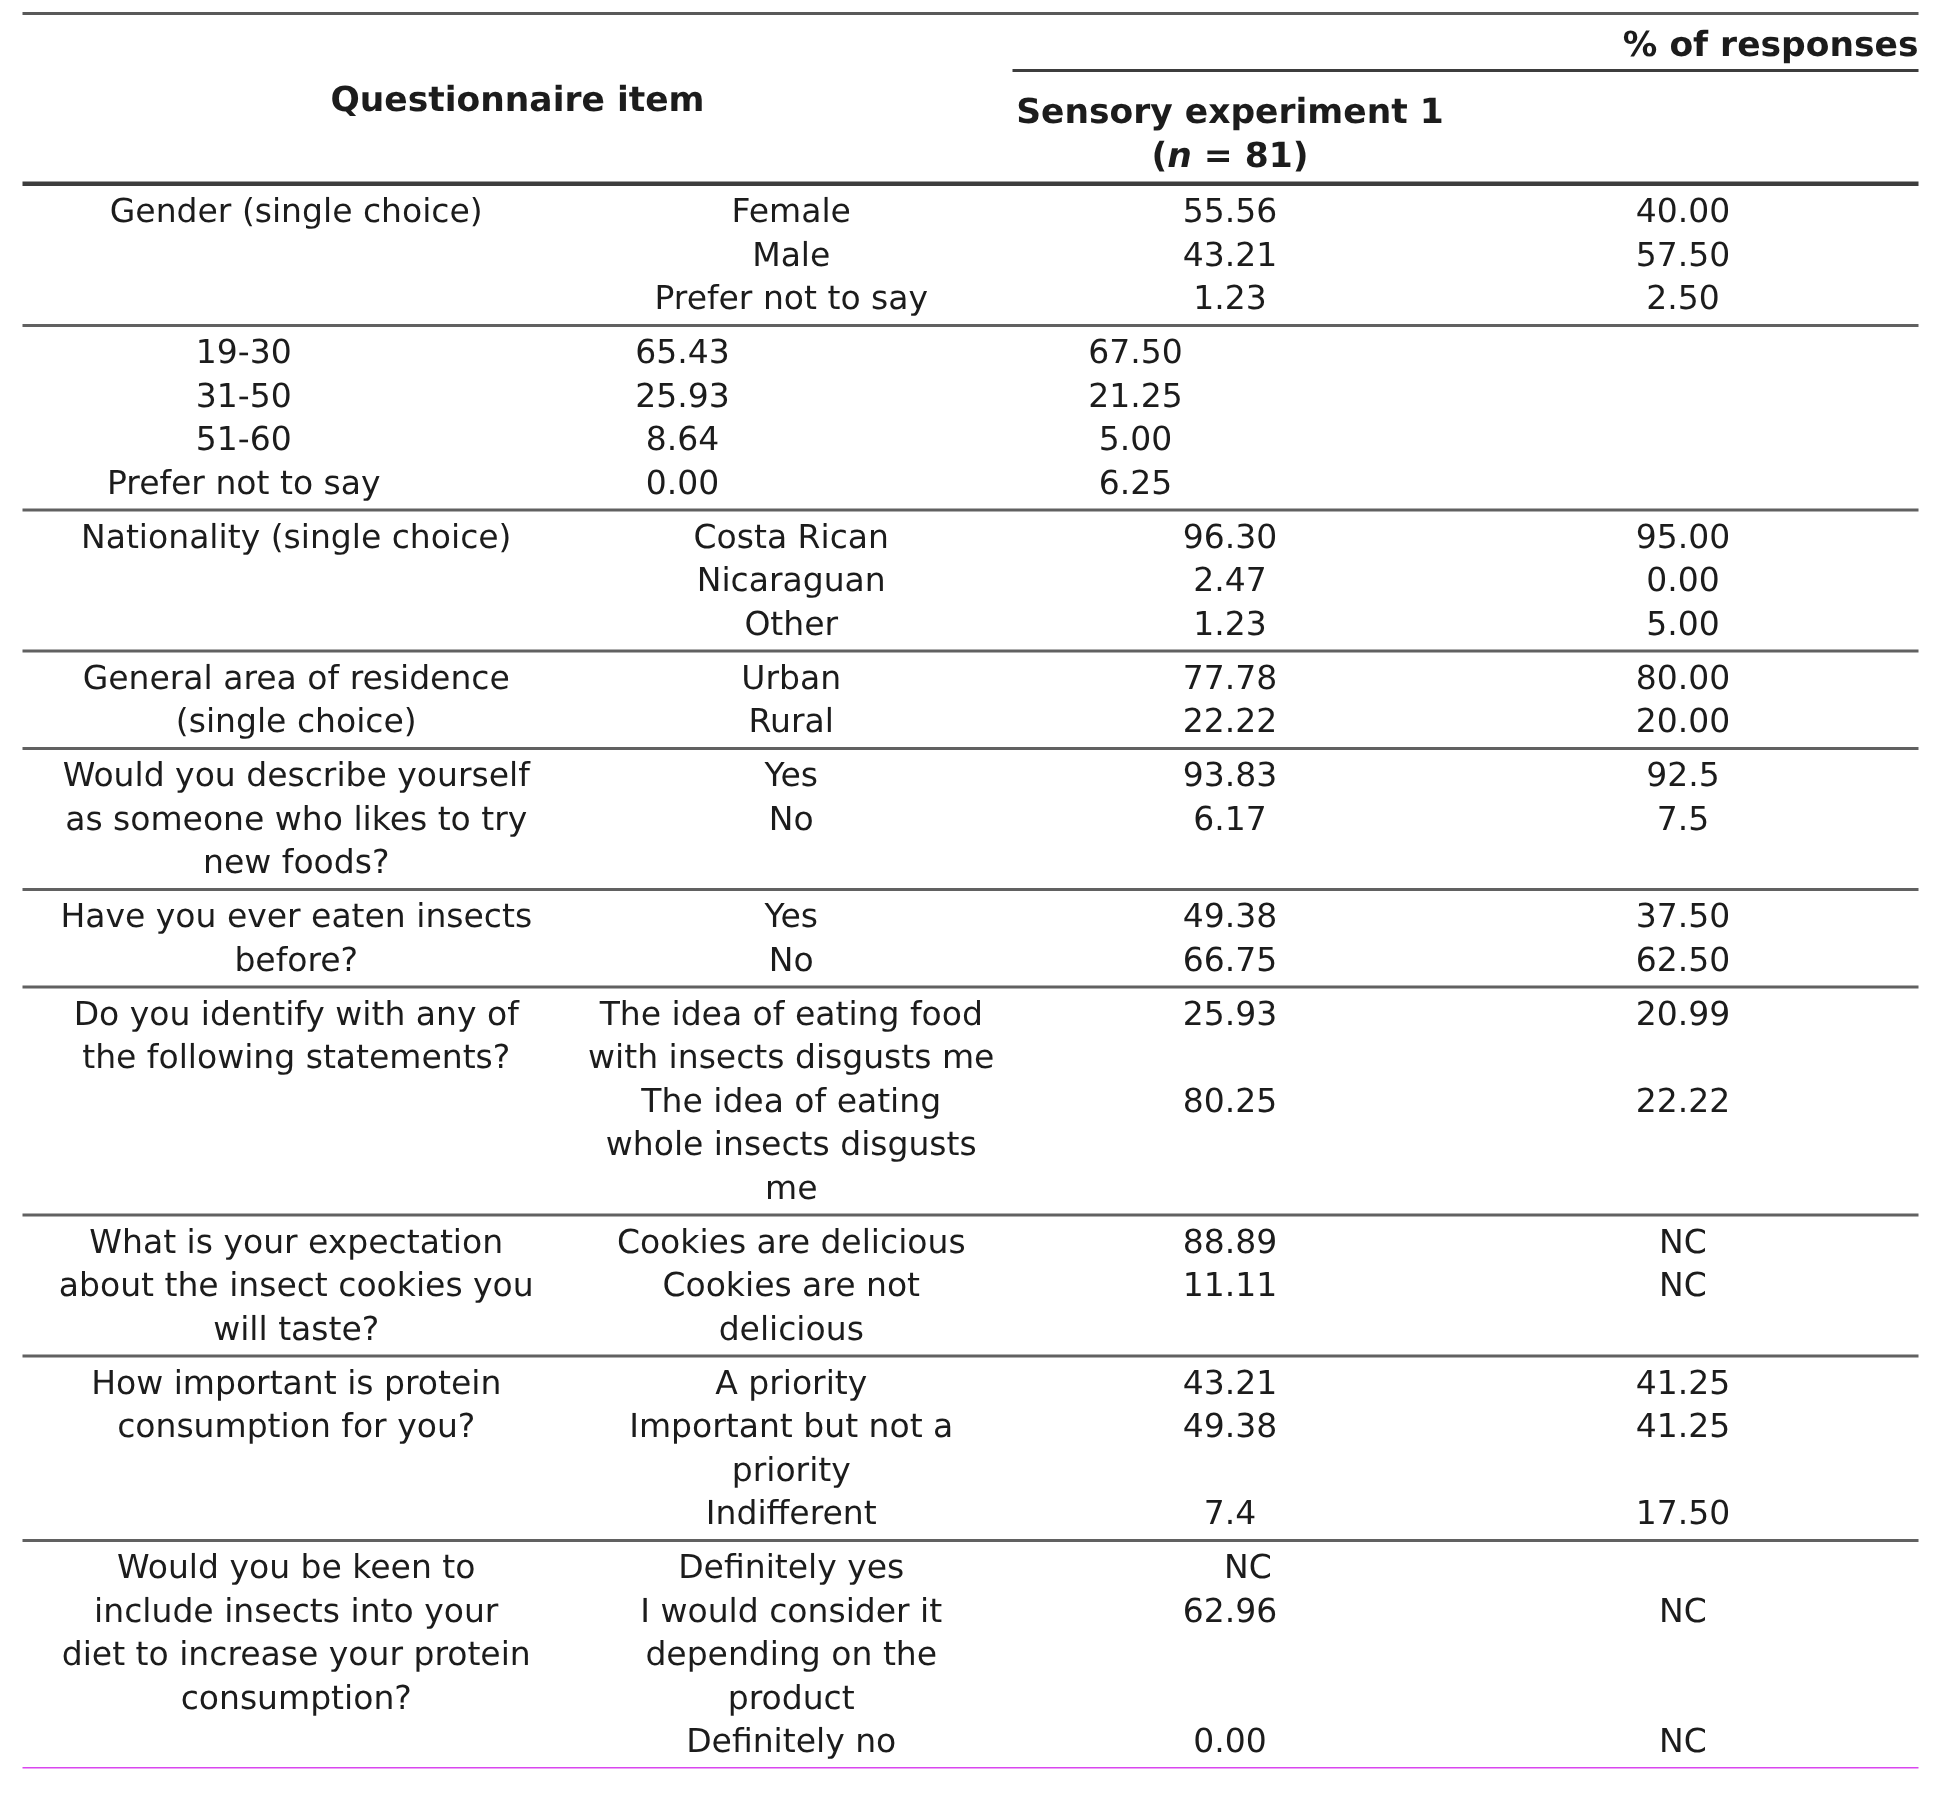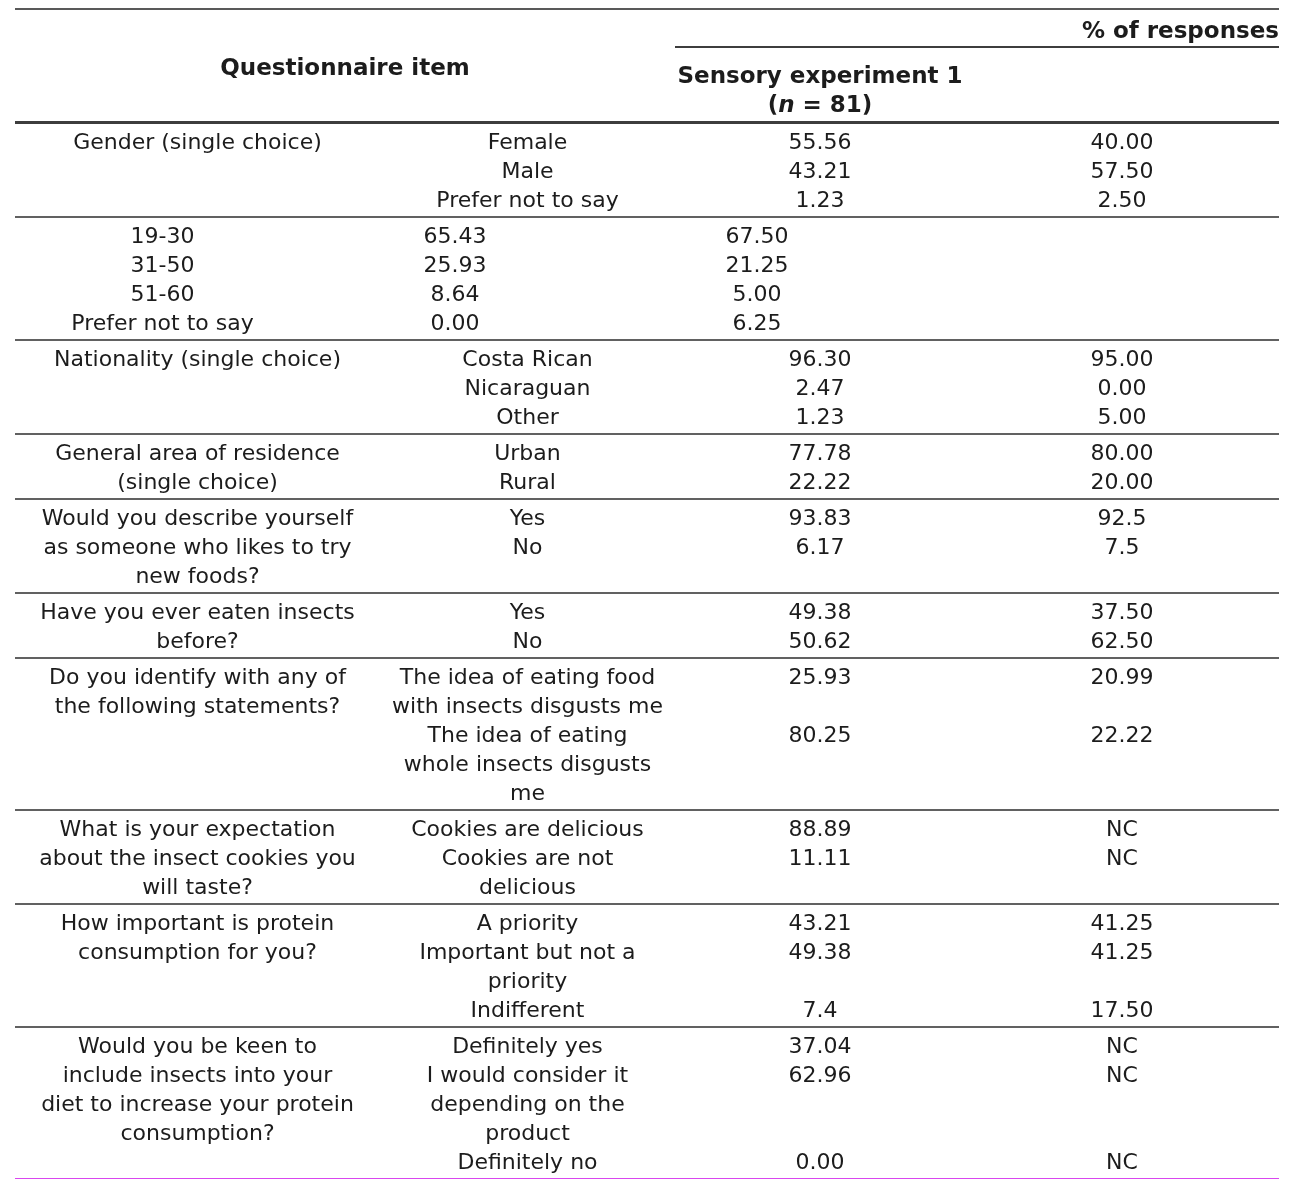--- a/index.html
+++ b/index.html
@@ -171,21 +171,21 @@
     <div class="cell q">Have you ever eaten insects
 before?</div>
     <div class="opts">
       <div class="orow">
         <div class="cell opt">Yes</div>
         <div class="cell v1">49.38</div>
         <div class="cell v2">37.50</div>
       </div>
       <div class="orow">
         <div class="cell opt">No</div>
-        <div class="cell v1">50.62</div>
+        <div class="cell v1">66.75</div>
         <div class="cell v2">62.50</div>
       </div>
     </div>
   </div>
 
   <div class="group">
     <div class="cell q">Do you identify with any of
 the following statements?</div>
     <div class="opts">
       <div class="orow">
@@ -247,21 +247,20 @@
   </div>
 
   <div class="group last">
     <div class="cell q">Would you be keen to
 include insects into your
 diet to increase your protein
 consumption?</div>
     <div class="opts">
       <div class="orow">
         <div class="cell opt">Definitely yes</div>
-        <div class="cell v1">37.04</div>
         <div class="cell v2">NC</div>
       </div>
       <div class="orow">
         <div class="cell opt">I would consider it
 depending on the
 product</div>
         <div class="cell v1">62.96</div>
         <div class="cell v2">NC</div>
       </div>
       <div class="orow">

